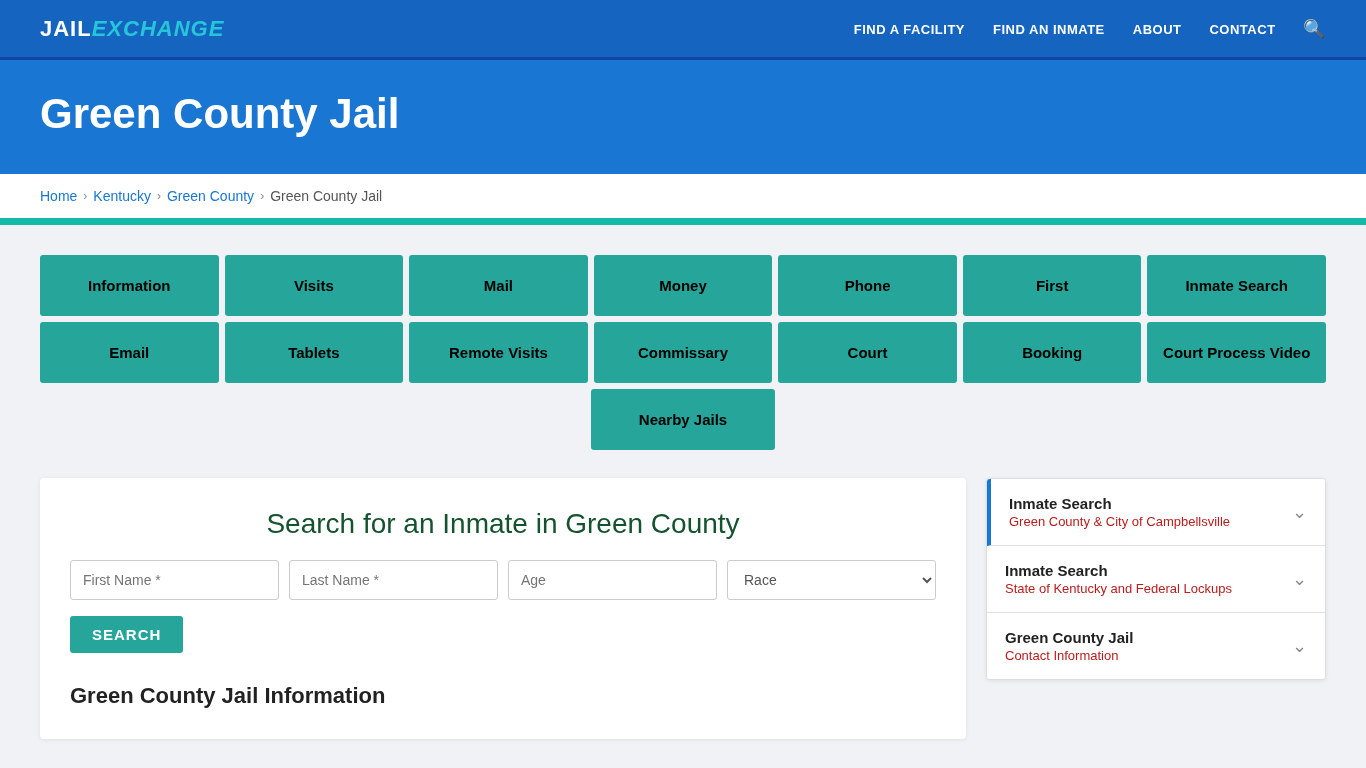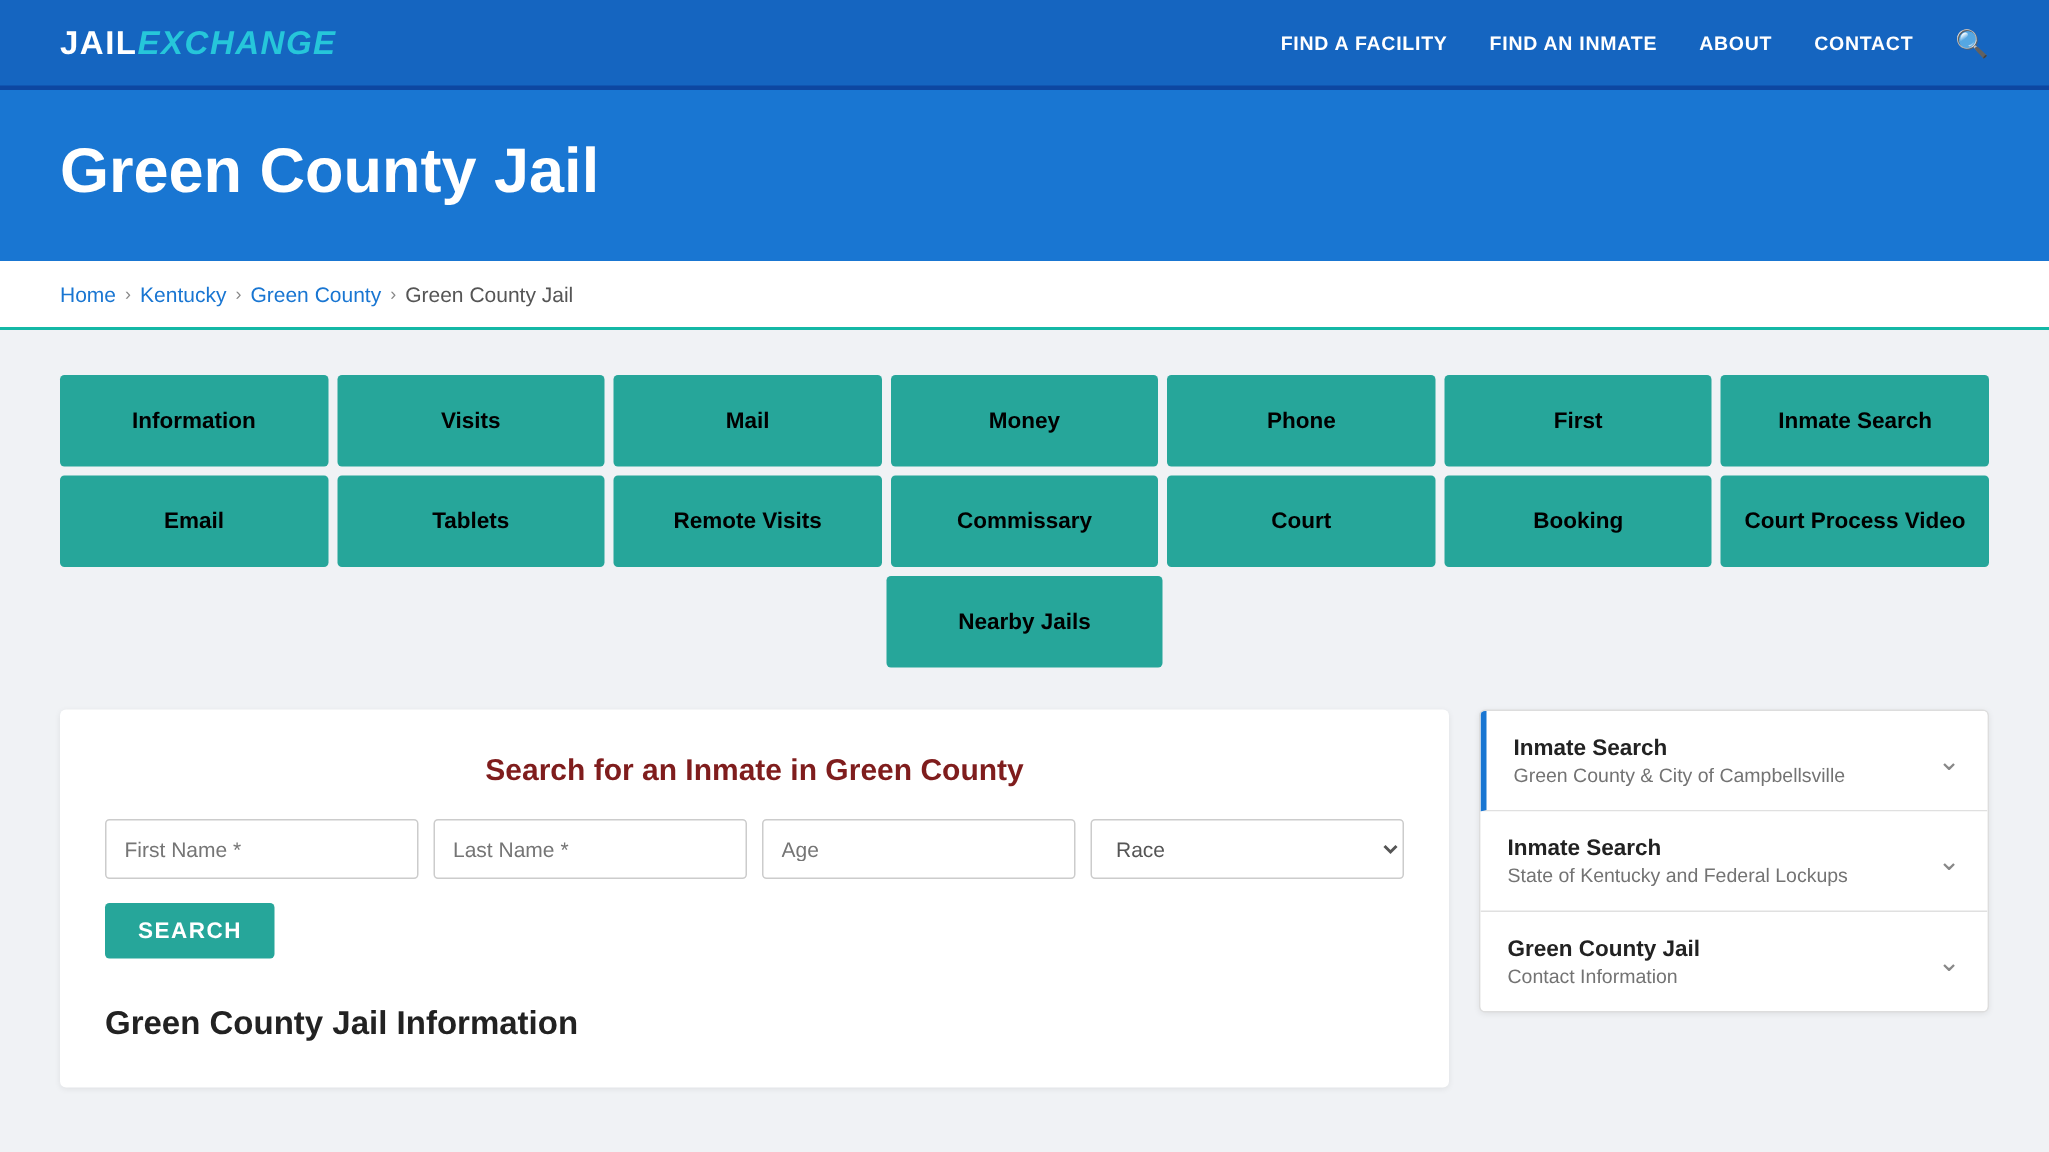--- a/index.html
+++ b/index.html
@@ -50,21 +50,21 @@
     .hero h1 {
       color: white;
       font-size: 42px;
       font-weight: 800;
     }
 
     
     .breadcrumb-bar {
       background: white;
       padding: 14px 40px;
-      border-bottom: 2px solid #14b8a6;
+      border-bottom: 7px solid #14b8a6;
     }
     .breadcrumb {
       display: flex;
       align-items: center;
       gap: 6px;
       font-size: 14px;
     }
     .breadcrumb a {
       color: #1976d2;
       text-decoration: none;
@@ -113,25 +113,25 @@
 
     
     .search-panel {
       background: white;
       border-radius: 4px;
       padding: 30px 30px 30px;
       flex: 1;
       box-shadow: 0 1px 4px rgba(0,0,0,0.08);
     }
     .search-panel h2 {
-      font-size: 20px;
-      font-weight: 700;
+      font-size: 28px;
+      font-weight: 400;
       text-align: center;
       margin-bottom: 20px;
-      color: #7f1d1d;
+      color: #14532d;
     }
     .search-form {
       display: flex;
       gap: 10px;
       margin-bottom: 16px;
       flex-wrap: wrap;
     }
     .search-form input, .search-form select {
       border: 1px solid #ccc;
       border-radius: 3px;
@@ -193,21 +193,21 @@
     }
     .sidebar-item-text {}
     .sidebar-item-title {
       font-size: 15px;
       font-weight: 700;
       color: #222;
       display: block;
     }
     .sidebar-item-subtitle {
       font-size: 13px;
-      color: #737373;
+      color: #b91c1c;
       display: block;
       margin-top: 2px;
     }
     .chevron-icon {
       color: #888;
       font-size: 18px;
     }
   </style>
 </head>
 <body>

